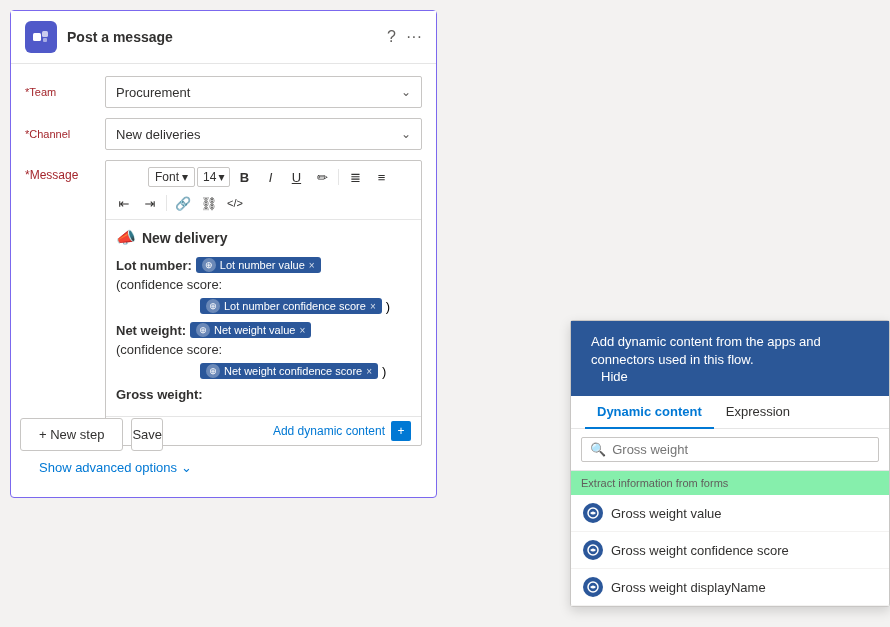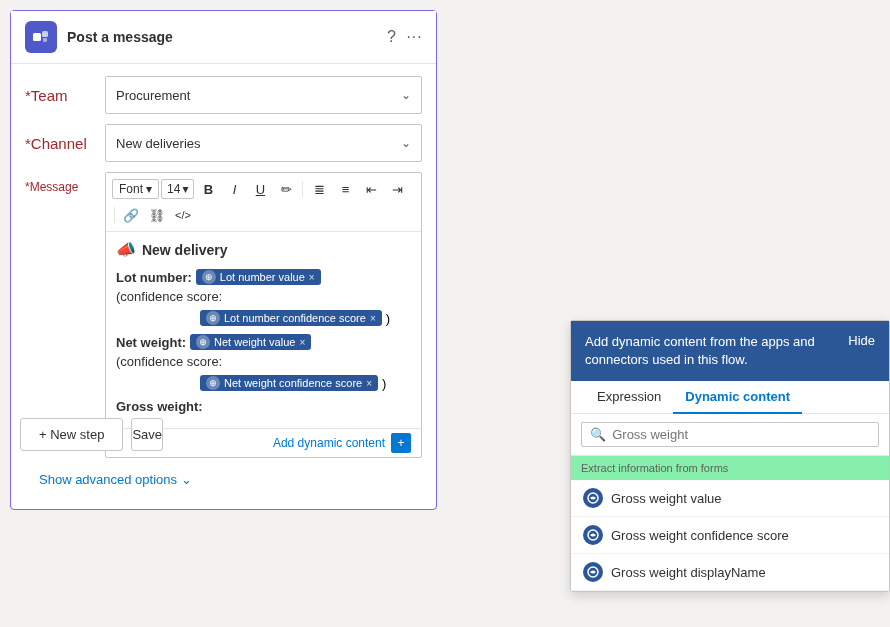--- a/index.html
+++ b/index.html
@@ -72,31 +72,31 @@
     }
 
     .form-row {
       display: flex;
       align-items: center;
       margin-bottom: 10px;
     }
 
     .form-label {
       width: 80px;
-      font-size: 15px;
+      font-size: 11px;
       color: #a4262c;
       font-weight: 500;
       flex-shrink: 0;
     }
 
     .dropdown-field {
       flex: 1;
       border: 1px solid #c8c6c4;
       border-radius: 2px;
-      padding: 18px 10px;
+      padding: 9px 10px;
       display: flex;
       align-items: center;
       justify-content: space-between;
       background: #fff;
       cursor: pointer;
       height: 32px;
     }
 
     .dropdown-field .dropdown-text {
       color: #323130;
@@ -144,20 +144,21 @@
     .font-dropdown {
       display: flex;
       align-items: center;
       gap: 3px;
       border: 1px solid #c8c6c4;
       padding: 2px 6px;
       border-radius: 2px;
       font-size: 12px;
       cursor: pointer;
       color: #323130;
+      margin-left: 36px;
     }
 
     .size-dropdown {
       display: flex;
       align-items: center;
       gap: 2px;
       border: 1px solid #c8c6c4;
       padding: 2px 5px;
       border-radius: 2px;
       font-size: 12px;
@@ -337,25 +338,26 @@
       width: 320px;
       background: #fff;
       border: 1px solid #c8c6c4;
       border-radius: 3px;
       box-shadow: 0 4px 12px rgba(0,0,0,0.15);
     }
 
     .panel-header {
       background: #2b5797;
       color: white;
-      padding: 12px 14px;
+      padding: 12px 20px;
       display: flex;
       align-items: flex-start;
       justify-content: space-between;
       font-size: 13px;
+      flex-direction: column;
     }
 
     .panel-header-text {
       flex: 1;
       line-height: 1.4;
     }
 
     .hide-btn {
       color: white;
       font-size: 13px;
@@ -603,25 +605,25 @@
     <span>Save</span>
   </button>
 </div>
 
 <div class="dynamic-panel">
   <div class="panel-header">
     <span class="panel-header-text">Add dynamic content from the apps and connectors used in this flow.</span>
     <span class="hide-btn">Hide</span>
   </div>
   <div class="panel-tabs">
+    <div class="panel-tab active">
+      <span>Dynamic content</span>
+    </div>
     <div class="panel-tab">
       <span>Expression</span>
-    </div>
-    <div class="panel-tab active">
-      <span>Dynamic content</span>
     </div>
   </div>
   <div class="panel-search">
     <div class="search-box">
       <span class="search-icon">🔍</span>
       <input type="text" value="" placeholder="Gross weight" style="">
     </div>
   </div>
   <div class="section-label">Extract information from forms</div>
   <div class="panel-items">

